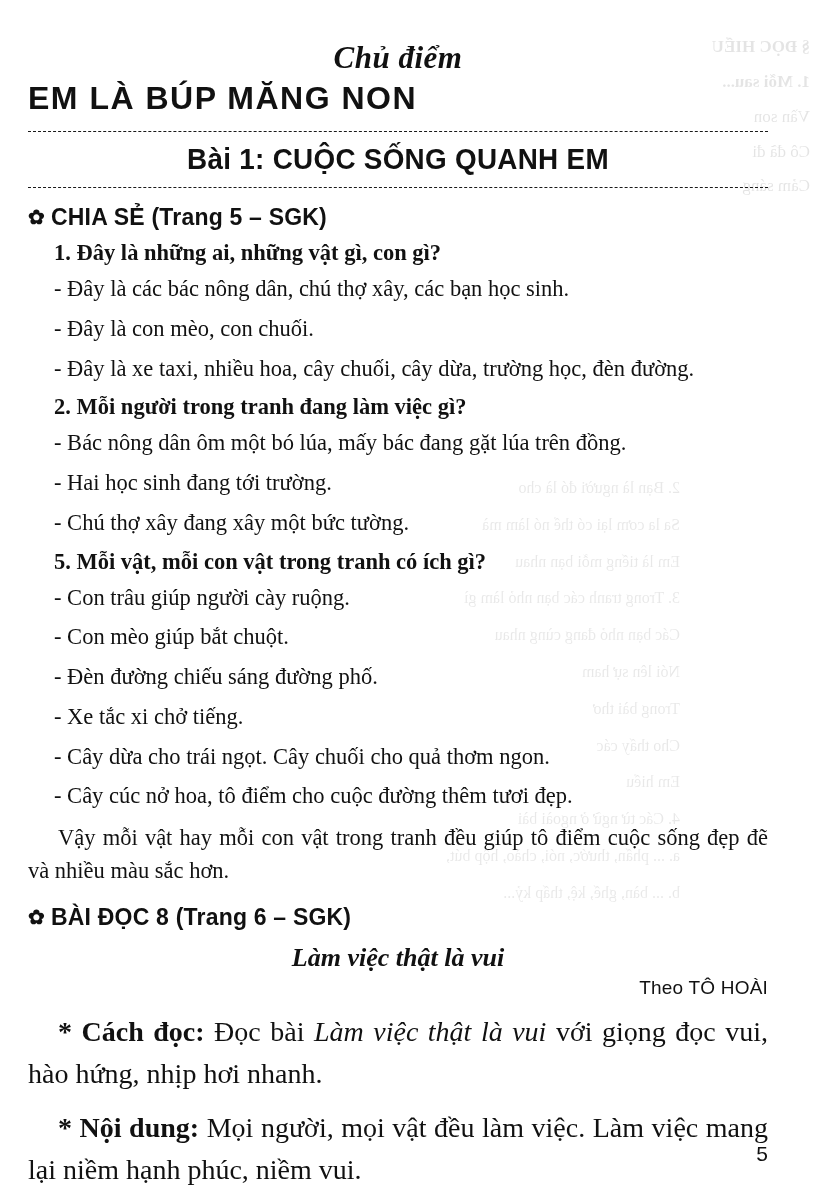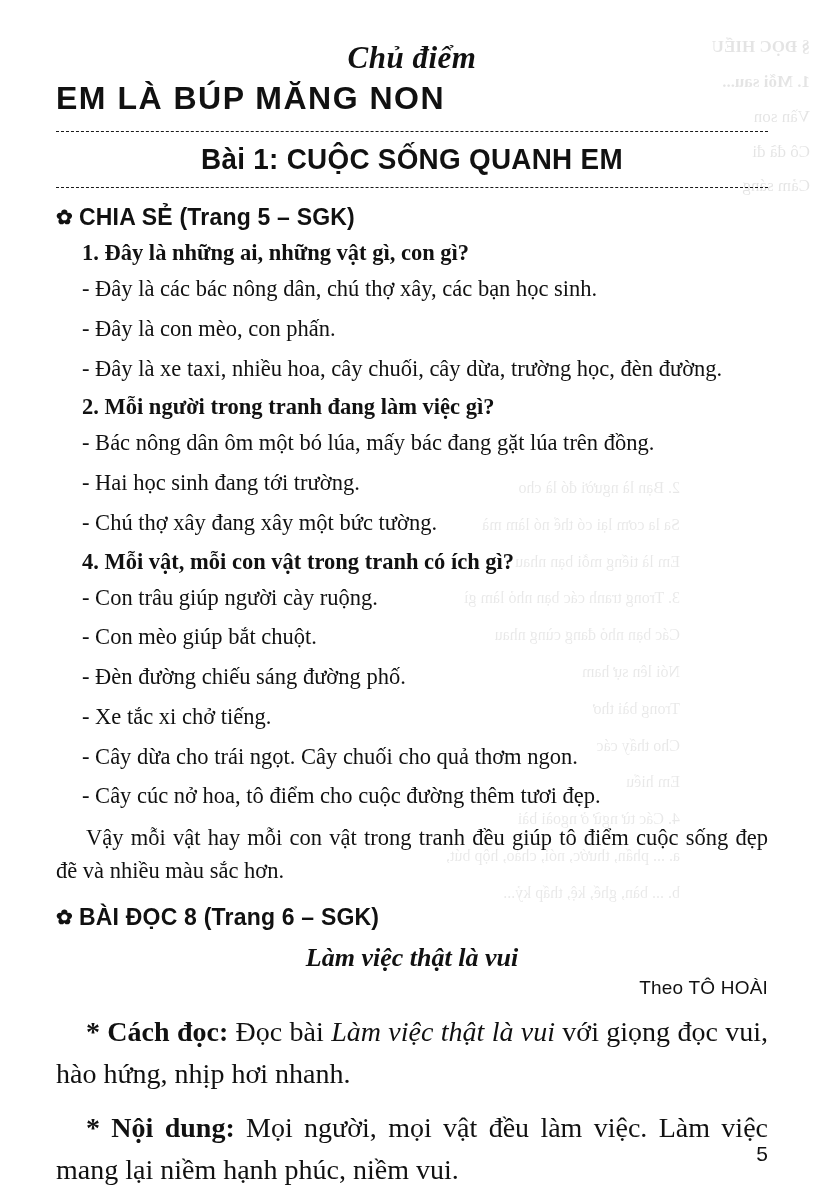--- a/index.html
+++ b/index.html
@@ -43,21 +43,21 @@
     font-family: "Liberation Serif", serif;
     font-size: 16px;
     line-height: 2.3;
     pointer-events: none;
     transform: scaleX(-1);
     filter: blur(0.35px);
   }
 
   .page {
     position: relative;
-    padding: 34px 56px 0 56px;
+    padding: 34px 56px 0 28px;
     box-sizing: border-box;
     height: 1200px;
   }
 
   .topic-label {
     text-align: center;
     font-family: "Liberation Serif", serif;
     font-style: italic;
     font-weight: bold;
     font-size: 31px;
@@ -195,29 +195,29 @@
   <div class="rule"></div>
   <div class="lesson-title">Bài 1: CUỘC SỐNG QUANH EM</div>
   <div class="rule"></div>
 
   <div class="section-head">
     <span class="flower">✿</span><span>CHIA SẺ (Trang 5 – SGK)</span>
   </div>
 
   <div class="q">1. Đây là những ai, những vật gì, con gì?</div>
   <div class="a">- Đây là các bác nông dân, chú thợ xây, các bạn học sinh.</div>
-  <div class="a">- Đây là con mèo, con phấn.</div>
+  <div class="a">- Đây là con mèo, con chuối.</div>
   <div class="a">- Đây là xe taxi, nhiều hoa, cây chuối, cây dừa, trường học, đèn đường.</div>
 
   <div class="q">2. Mỗi người trong tranh đang làm việc gì?</div>
   <div class="a">- Bác nông dân ôm một bó lúa, mấy bác đang gặt lúa trên đồng.</div>
   <div class="a">- Hai học sinh đang tới trường.</div>
   <div class="a">- Chú thợ xây đang xây một bức tường.</div>
 
-  <div class="q">4. Mỗi vật, mỗi con vật trong tranh có ích gì?</div>
+  <div class="q">5. Mỗi vật, mỗi con vật trong tranh có ích gì?</div>
   <div class="a">- Con trâu giúp người cày ruộng.</div>
   <div class="a">- Con mèo giúp bắt chuột.</div>
   <div class="a">- Đèn đường chiếu sáng đường phố.</div>
   <div class="a">- Xe tắc xi chở tiếng.</div>
   <div class="a">- Cây dừa cho trái ngọt. Cây chuối cho quả thơm ngon.</div>
   <div class="a">- Cây cúc nở hoa, tô điểm cho cuộc đường thêm tươi đẹp.</div>
 
   <div class="para">Vậy mỗi vật hay mỗi con vật trong tranh đều giúp tô điểm cuộc sống đẹp đẽ và nhiều màu sắc hơn.</div>
 
   <div class="section-head">

